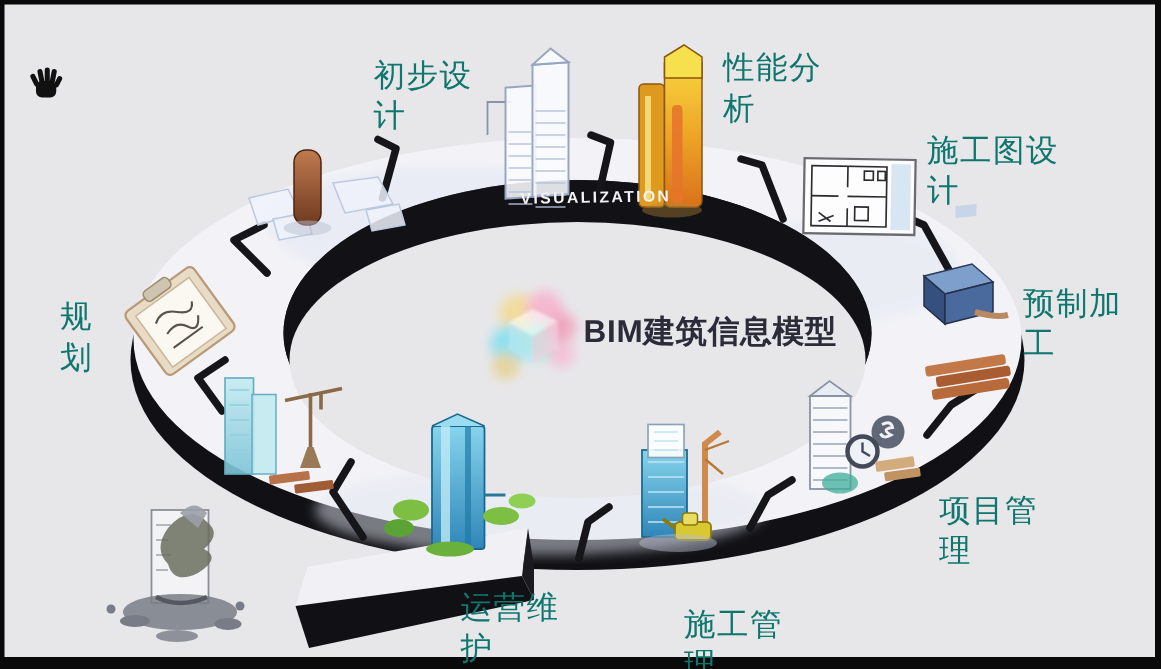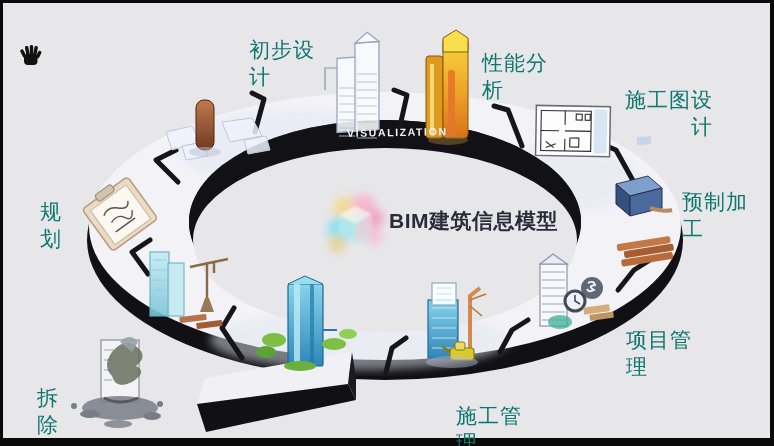--- a/index.html
+++ b/index.html
@@ -281,25 +281,25 @@
         <g fill="#0a0a0a">
           <rect x="0" y="0" width="774" height="3"></rect>
           <rect x="0" y="0" width="3" height="446"></rect>
           <rect x="770" y="0" width="4" height="446"></rect>
           <rect x="0" y="438" width="774" height="8"></rect>
         </g>
       </svg>
 
       <div class="stage-label vert" style="left:40px;top:200px;font-family:Liberation Mono, monospace;">规划</div>
       <div class="stage-label w4" style="left:249px;top:37px;">初步设计</div>
-      <div class="stage-label w4" style="left:482px;top:51px;font-family:Liberation Mono, monospace;">性能分析</div>
-      <div class="stage-label w5" style="left:618px;top:87px;text-align:right;">施工图设计</div>
+      <div class="stage-label w4" style="left:482px;top:32px;">性能分析</div>
+      <div class="stage-label w5" style="left:618px;top:87px;">施工图设计</div>
       <div class="stage-label w4" style="left:682px;top:189px;">预制加工</div>
       <div class="stage-label w4" style="left:626px;top:327px;">项目管理</div>
       <div class="stage-label w4" style="left:456px;top:389px;margin-top:14px;">施工管理</div>
-      <div class="stage-label vert" style="left:37px;top:385px;">拆除</div>
+      <div class="stage-label w4" style="left:307px;top:392px;">运营维护</div>
 
       <div class="ring-band-label">VISUALIZATION</div>
       <div class="center-title">BIM建筑信息模型</div>
 
     </div>
   </div>
 </div>
 
 </body></html>

